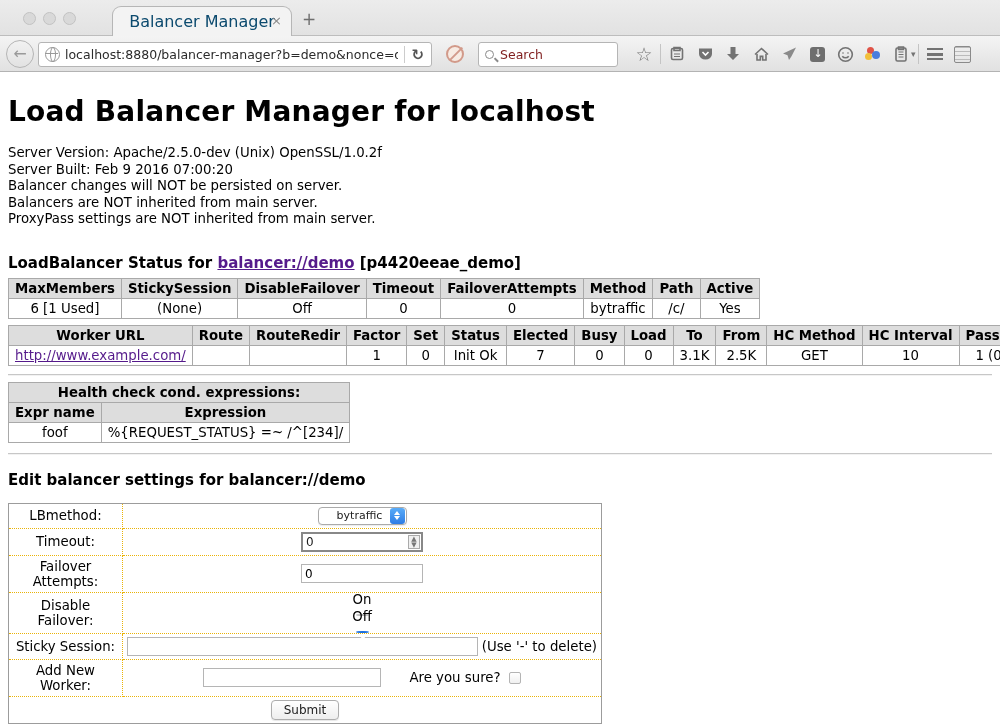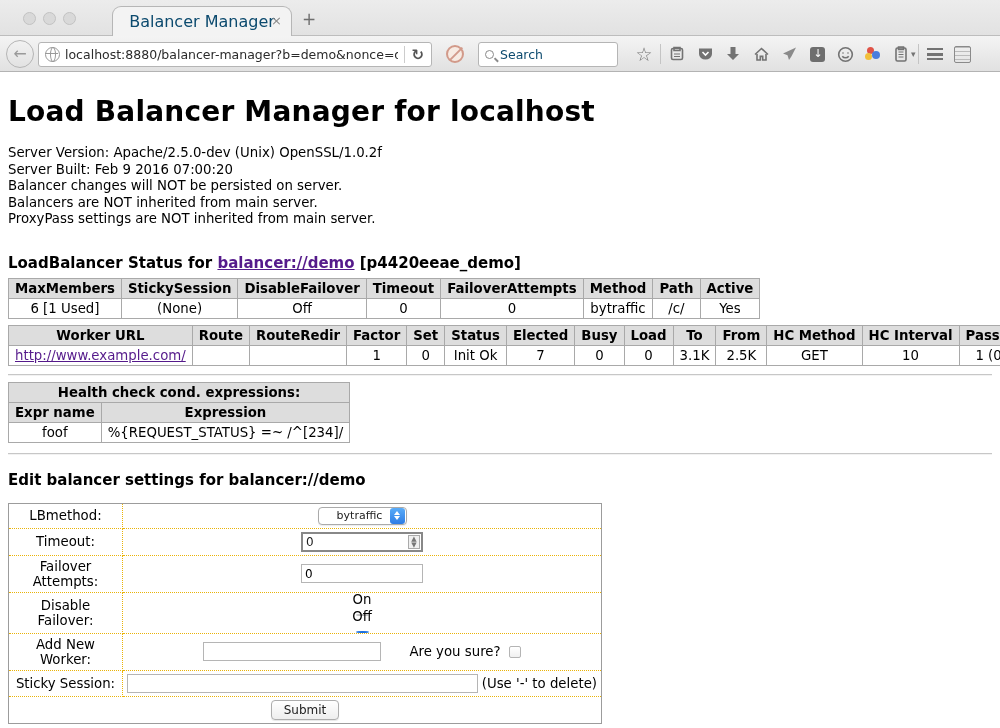--- a/index.html
+++ b/index.html
@@ -36,21 +36,21 @@
   .blockicon { position:absolute; left:446px; top:9px; width:18px; height:18px; border-radius:50%;
     border:2px solid #d29a8a; position:absolute; background:#f7ebe3; }
   .blockicon:before { content:""; position:absolute; left:-1px; top:6px; width:18px; height:2px;
     background:#d29a8a; transform:rotate(-45deg); }
   .searchbar { position:absolute; left:478px; top:6px; width:140px; height:25px; background:#fff;
     border:1px solid #b5b5b5; border-radius:3px; display:flex; align-items:center; padding:0 6px; }
   .mag { width:9px; height:9px; border:1.5px solid #8a8a8a; border-radius:50%; position:relative;
     margin-right:6px; flex:none; }
   .mag:after { content:""; position:absolute; left:8px; top:8px; width:5px; height:1.5px;
     background:#8a8a8a; transform:rotate(45deg); }
-  .searchph { font-size:12.5px; color:#0c4a6e; }
+  .searchph { font-size:12.5px; color:#7f1d1d; }
   .toolicons { position:absolute; left:630px; top:4px; height:28px; display:flex; align-items:center; }
   .ticon { width:28px; height:28px; display:flex; align-items:center; justify-content:center;
     color:#737373; flex:none; }
   .ticon svg { stroke:#737373; fill:none; stroke-width:1.6; }
   .tsep { width:1px; height:20px; background:#c4c4c4; margin:0 2px; flex:none; }
   .star { font-size:19px; color:#737373; line-height:1; }
   .sqdown { width:15px; height:15px; background:#6e6e6e; border-radius:3px; position:relative; }
   .sqdown:before { content:"↓"; color:#fff; font-size:11px; position:absolute; left:4px; top:0px; }
   .dots { position:relative; width:16px; height:16px; }
   .dots i { position:absolute; border-radius:50%; }
@@ -349,39 +349,39 @@
           <span>On</span>
           <span class="radio"></span>
         </div>
         <div class="radiorow">
           <span>Off</span>
           <span class="radio on"></span>
         </div>
       </td>
     </tr>
     <tr>
+      <td class="lbl">Sticky Session:</td>
+      <td class="val">
+        <div class="stickyrow">
+          <input class="plain" style="flex: 1 1 0%;">
+          <span>(Use '-' to delete)</span>
+        </div>
+      </td>
+    </tr>
+    <tr>
       <td class="lbl">Add New Worker:</td>
       <td class="val">
         <div class="workerrow">
           <input class="plain" style="width: 178px;">
           <span style="margin-left:20px">Are you sure?</span>
           <span class="checkbox"></span>
         </div>
       </td>
     </tr>
     <tr>
-      <td class="lbl">Sticky Session:</td>
-      <td class="val">
-        <div class="stickyrow">
-          <input class="plain" style="flex: 1 1 0%;">
-          <span>(Use '-' to delete)</span>
-        </div>
-      </td>
-    </tr>
-    <tr>
       <td class="submitrow" colspan="2">
         <button class="submitbtn">Submit</button>
       </td>
     </tr>
   </tbody>
     </table>
 
 </div>
 
 </body></html>

